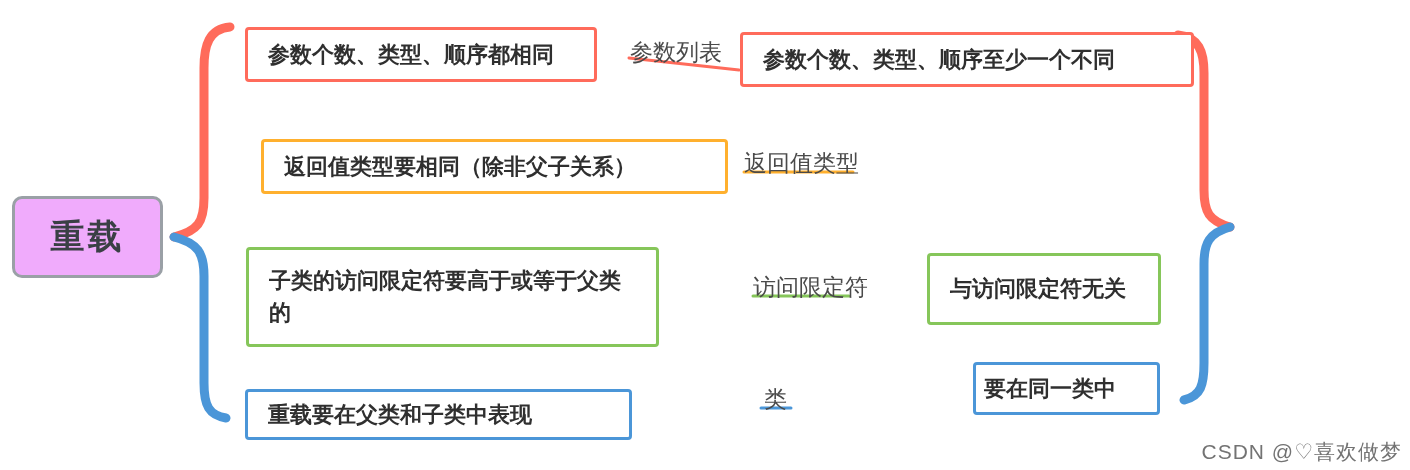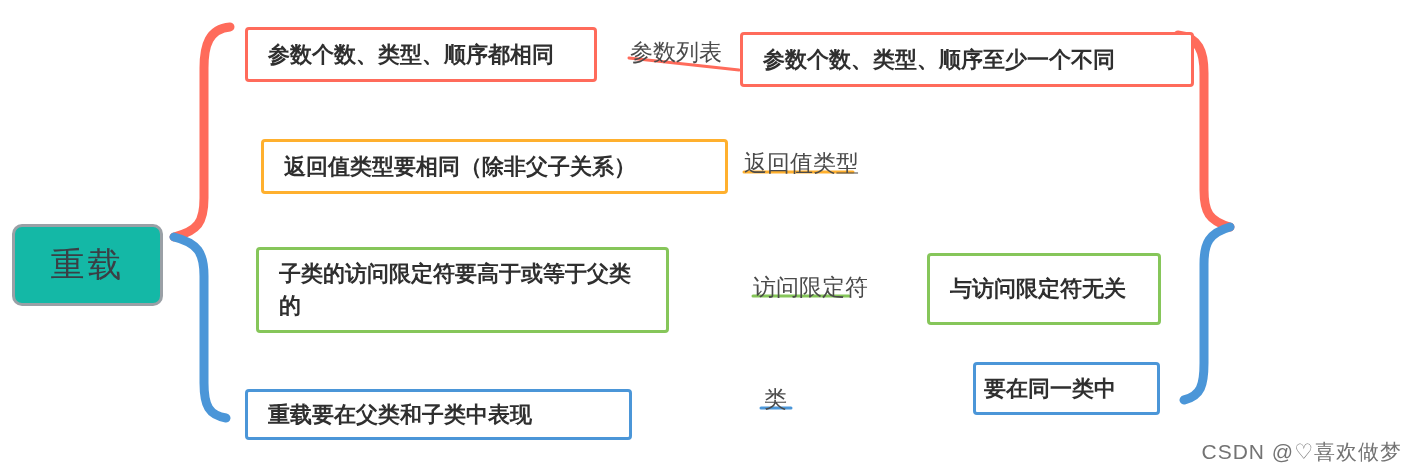--- a/index.html
+++ b/index.html
@@ -29,26 +29,25 @@
   }
   .connectors path.thin { stroke-width: 3; }
 
   .node {
     position: absolute;
     display: flex;
     align-items: center;
     justify-content: center;
     border: 3px solid var(--c, #9aa0a6);
     border-radius: 10px;
-    background: #14b8a6;
+    background: #f0abfc;
     font-size: 34px;
-    font-weight: normal;
+    font-weight: bold;
     color: #3a3f45;
     letter-spacing: 3px;
-    margin-top: 28px;
   }
 
   .item-box {
     position: absolute;
     display: flex;
     align-items: center;
     border: 3px solid var(--c, #999999);
     border-radius: 4px;
     background: #ffffff;
     padding: 0 20px;
@@ -98,21 +97,21 @@
 
 
   <div class="item-box" style="left: 245px; top: 27px; width: 352px; height: 55px; --c: #ff6b5b;">
     <span>参数个数、类型、顺序都相同</span>
   </div>
 
   <div class="item-box" style="left: 261px; top: 139px; width: 467px; height: 55px; --c: #ffb02e;">
     <span>返回值类型要相同（除非父子关系）</span>
   </div>
 
-  <div class="item-box" style="left: 256px; top: 247px; width: 413px; height: 86px; --c: #86c65a;">
+  <div class="item-box" style="left: 246px; top: 247px; width: 413px; height: 100px; --c: #86c65a;">
     <span>子类的访问限定符要高于或等于父类的</span>
   </div>
 
   <div class="item-box" style="left: 245px; top: 389px; width: 387px; height: 51px; --c: #4b96d8;">
     <span>重载要在父类和子类中表现</span>
   </div>
 
   <div class="relation" style="left:630px; top:37px;">
     <span>参数列表</span>
   </div>

